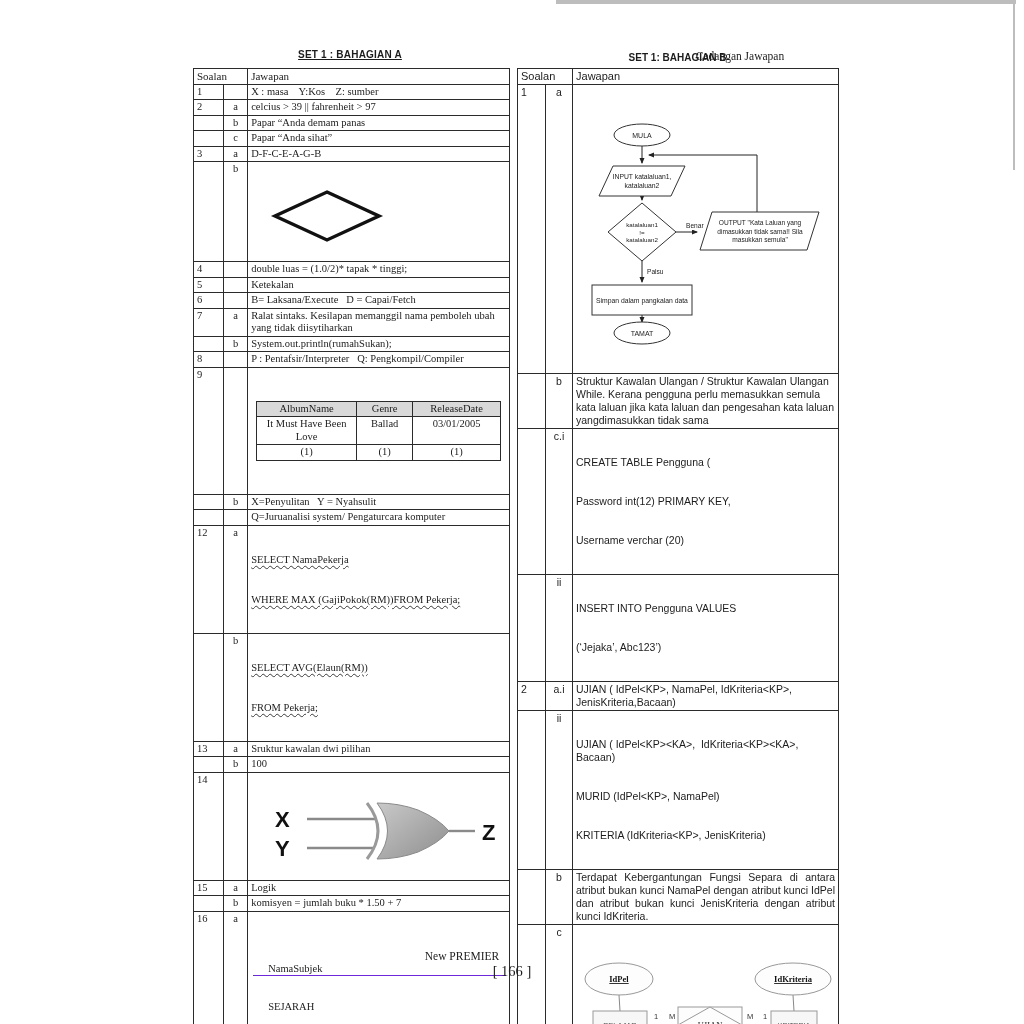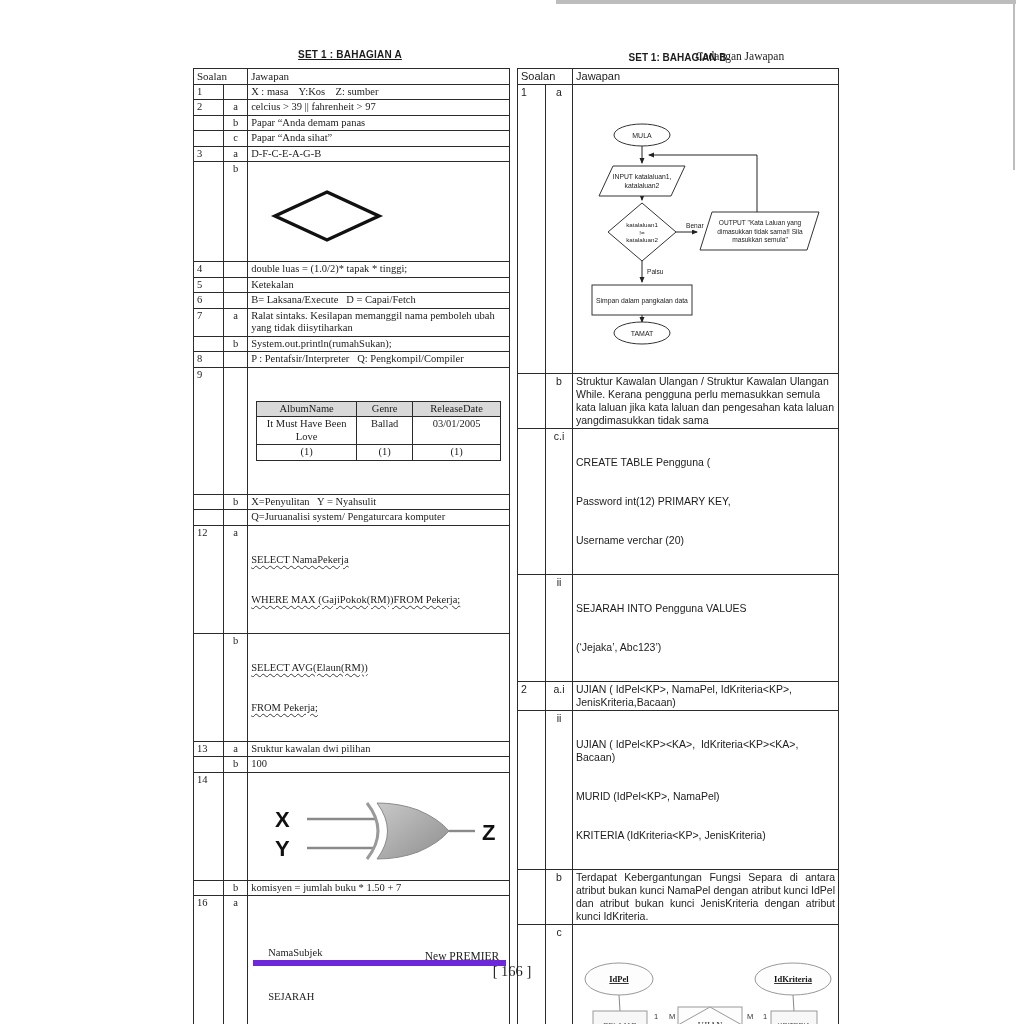--- a/index.html
+++ b/index.html
@@ -22,21 +22,21 @@
   td.ql{text-align:center;padding-left:1px;padding-right:1px;}
   td.ans{white-space:pre-wrap;}
   .hdr{font-size:11px;margin-top:36px;}
   #tableB .hdr td{font-family:"Liberation Sans",sans-serif;}
   .j{text-align:justify;}
   .sql{text-decoration:underline wavy 1px #3a3a3a;text-underline-offset:2px;line-height:15px;}
   .miniTable{width:100%;border-collapse:collapse;table-layout:fixed;}
   .miniTable td{border:1px solid #2b2b2b;text-align:center;padding:0 2px;}
   .miniTable tr.mh td{background:#d9d9d9;}
   .listbox{margin-left:2px;}
-  .listbox div{padding-left:15px;border-bottom:6px solid #6d28d9;}
+  .listbox div{padding-left:15px;border-bottom:1px solid #6d28d9;}
   .listbox div:last-child{border-bottom:none;}
   .nopad{padding:8px !important;}
   .footer1{position:absolute;top:950px;left:0;width:924px;text-align:center;
        font-size:11.5px;font-family:"Liberation Serif",serif;}
   .footer2{position:absolute;top:963px;left:0;width:1024px;text-align:center;
        font-size:14.5px;font-family:"Liberation Serif",serif;}
   svg text{font-family:"Liberation Sans",sans-serif;}
   svg .serifT{font-family:"Liberation Serif",serif;}
 </style>
 </head>
@@ -209,20 +209,25 @@
       <line x1="56" y1="49" x2="124" y2="49" stroke="#8a8a8a" stroke-width="2.4"></line>
       <path d="M116,4 Q138,32 116,60" fill="none" stroke="#9a9a9a" stroke-width="3"></path>
       <path d="M126,4 Q148,4 167,11 Q188,20 198,32 Q188,44 167,53 Q148,60 126,60 Q147,32 126,4 Z" fill="url(#gateGrad)" stroke="#8a8a8a" stroke-width="1"></path>
       <line x1="198" y1="32" x2="224" y2="32" stroke="#8a8a8a" stroke-width="2.4"></line>
       <text x="231" y="41" font-size="22" font-weight="bold" fill="#111">Z</text>
     </svg>
   </td>
       </tr>
 
 <tr>
+        <td class="qn">15</td>
+        <td class="ql">a</td>
+        <td class="ans">Logik</td>
+      </tr>
+<tr>
         <td class="qn"></td>
         <td class="ql">b</td>
         <td class="ans">komisyen = jumlah buku * 1.50 + 7</td>
       </tr>
 
 <tr>
         <td class="qn">16</td>
         <td class="ql">a</td>
   <td class="ans">
     <div class="listbox">
@@ -302,21 +307,21 @@
   <td class="ans">
     <div>CREATE TABLE Pengguna (</div>
     <div>Password int(12) PRIMARY KEY,</div>
     <div>Username verchar (20)</div>
   </td>
       </tr>
 <tr>
         <td class="qn"></td>
         <td class="ql">ii</td>
   <td class="ans">
-    <div>SEJARAH INTO Pengguna VALUES</div>
+    <div>INSERT INTO Pengguna VALUES</div>
     <div>(‘Jejaka’, Abc123’)</div>
   </td>
       </tr>
 <tr>
         <td class="qn">2</td>
         <td class="ql">a.i</td>
         <td class="ans">UJIAN ( IdPel&lt;KP&gt;, NamaPel, IdKriteria&lt;KP&gt;, JenisKriteria,Bacaan)</td>
       </tr>
 <tr>
         <td class="qn"></td>

